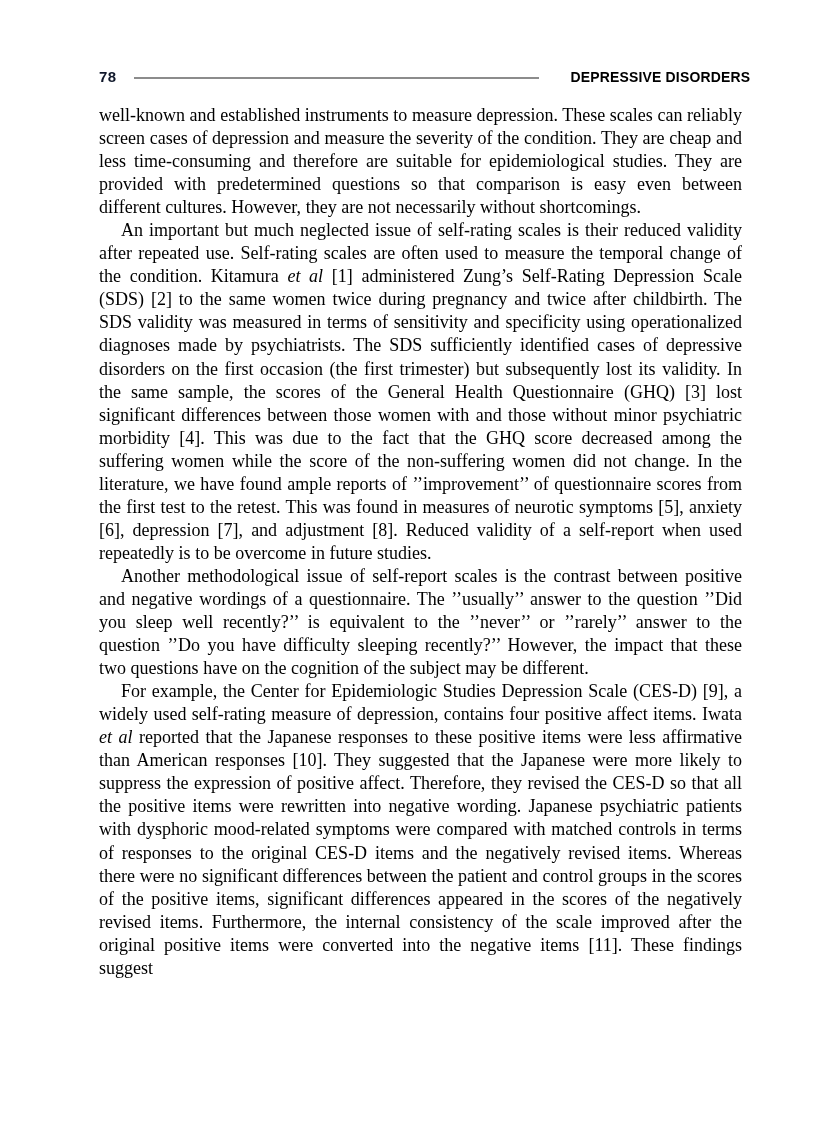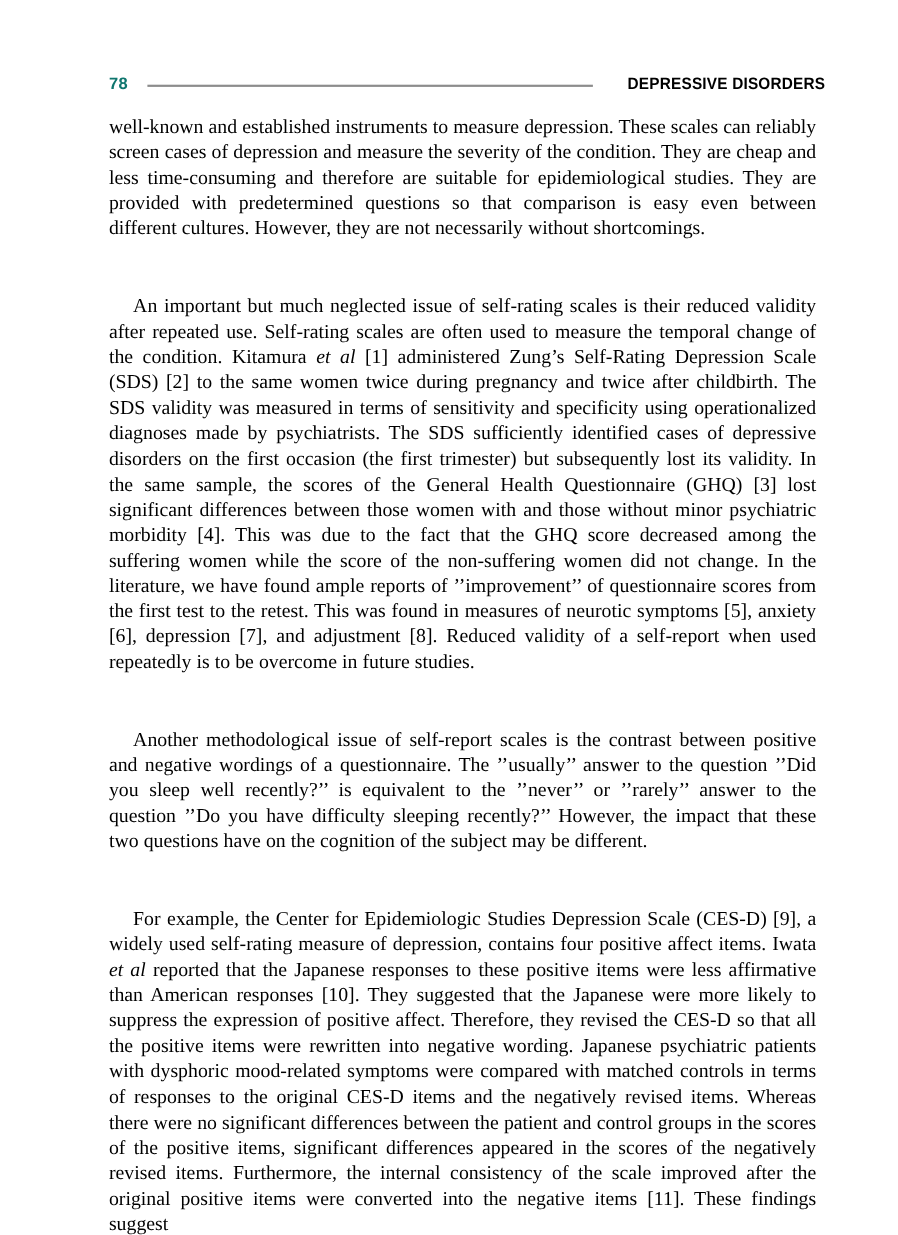--- a/index.html
+++ b/index.html
@@ -31,21 +31,21 @@
     height: 24px;
     display: flex;
     align-items: center;
     gap: 0;
   }
   .folio {
     font-family: "Liberation Sans", "DejaVu Sans", sans-serif;
     font-weight: bold;
     font-size: 15px;
     letter-spacing: 0.3px;
-    color: #0f766e;
+    color: #0f172a;
     line-height: 1;
     white-space: nowrap;
     flex: 0 0 auto;
   }
   .header-rule {
     flex: 0 0 auto;
     width: 405px;
     height: 2px;
     background: #8c8c8c;
     margin-left: 18px;
@@ -80,21 +80,20 @@
     font-size: 18px;
     line-height: 23.05px;
     text-align: justify;
     text-justify: inter-word;
     hyphens: none;
     -webkit-hyphens: none;
     word-spacing: 0.1px;
   }
   .para.indented {
     text-indent: 22px;
-    margin-top: 48px;
   }
   .para em {
     font-style: italic;
   }
 </style>
 </head>
 <body style="background: rgb(255, 255, 255);">
 
 <div class="page" style="background: rgb(255, 255, 255); color: rgb(0, 0, 0);">
 

